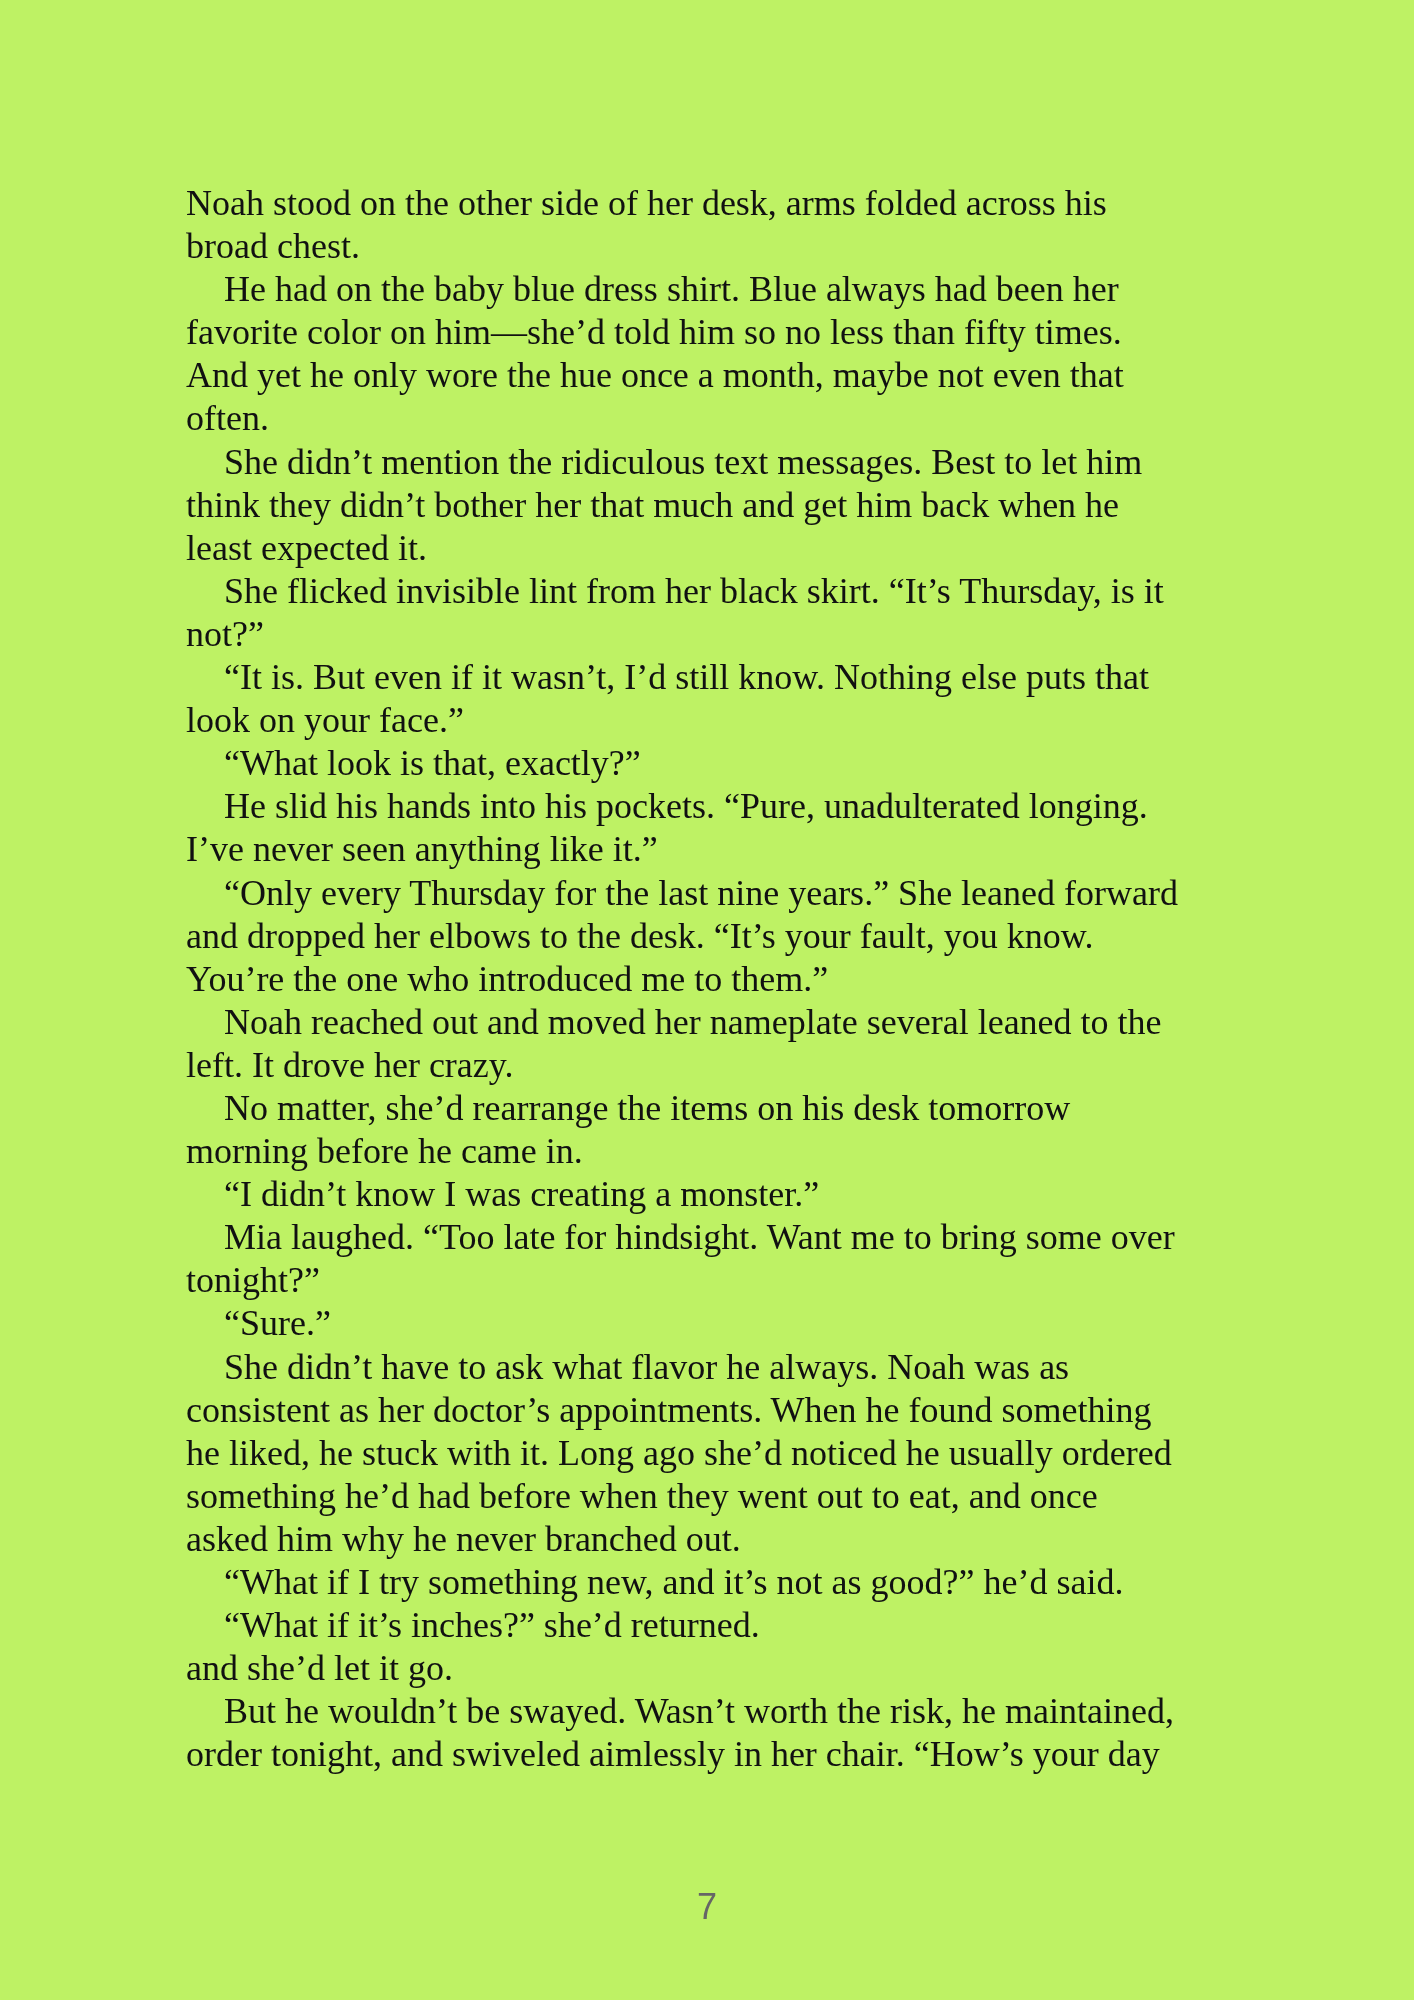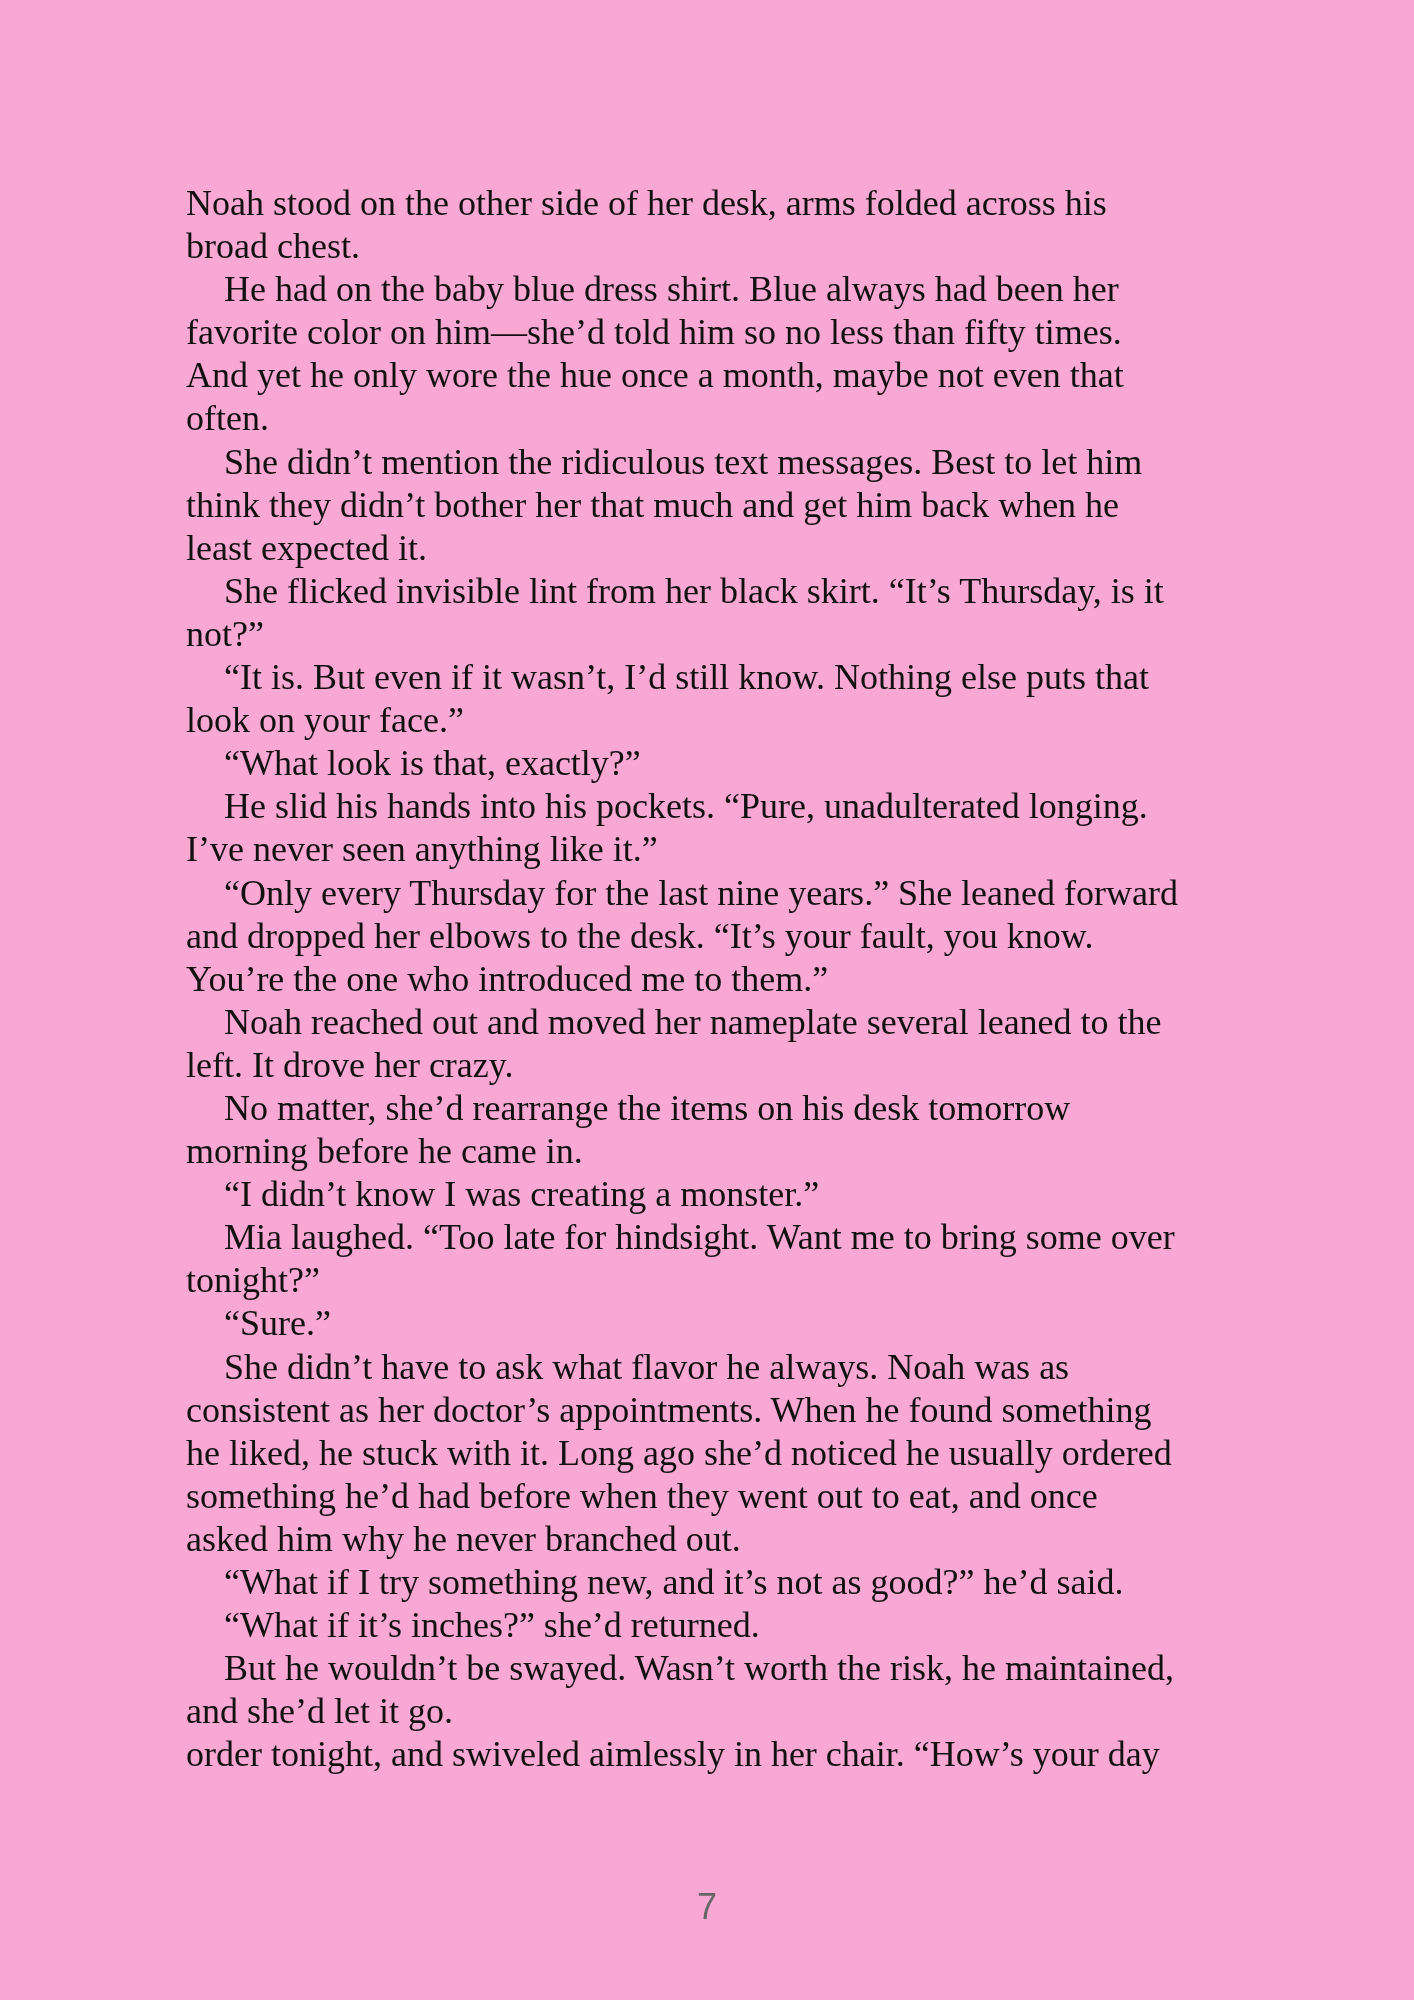--- a/index.html
+++ b/index.html
@@ -12,21 +12,21 @@
       height: 2000px;
       position: relative;
       overflow: hidden;
     }
     .page {
       position: absolute;
       left: 0;
       top: 0;
       width: 1414px;
       height: 2000px;
-      background: #f9a8d4;
+      background: #bef264;
     }
     .text-block {
       position: absolute;
       left: 186px;
       top: 182px;
       width: 1080px;
       font-family: "Liberation Serif", "DejaVu Serif", serif;
       font-size: 36px;
       line-height: 43.1px;
       color: #111111;
@@ -82,19 +82,19 @@
     <span class="line indent">Mia laughed. “Too late for hindsight. Want me to bring some over</span>
     <span class="line">tonight?”</span>
     <span class="line indent">“Sure.”</span>
     <span class="line indent">She didn’t have to ask what flavor he always. Noah was as</span>
     <span class="line">consistent as her doctor’s appointments. When he found something</span>
     <span class="line">he liked, he stuck with it. Long ago she’d noticed he usually ordered</span>
     <span class="line">something he’d had before when they went out to eat, and once</span>
     <span class="line">asked him why he never branched out.</span>
     <span class="line indent">“What if I try something new, and it’s not as good?” he’d said.</span>
     <span class="line indent">“What if it’s inches?” she’d returned.</span>
+    <span class="line">and she’d let it go.</span>
     <span class="line indent">But he wouldn’t be swayed. Wasn’t worth the risk, he maintained,</span>
-    <span class="line">and she’d let it go.</span>
     <span class="line">order tonight, and swiveled aimlessly in her chair. “How’s your day</span>
   </div>
 
   <div class="page-number">7</div>
 </div>
 
 </body></html>

